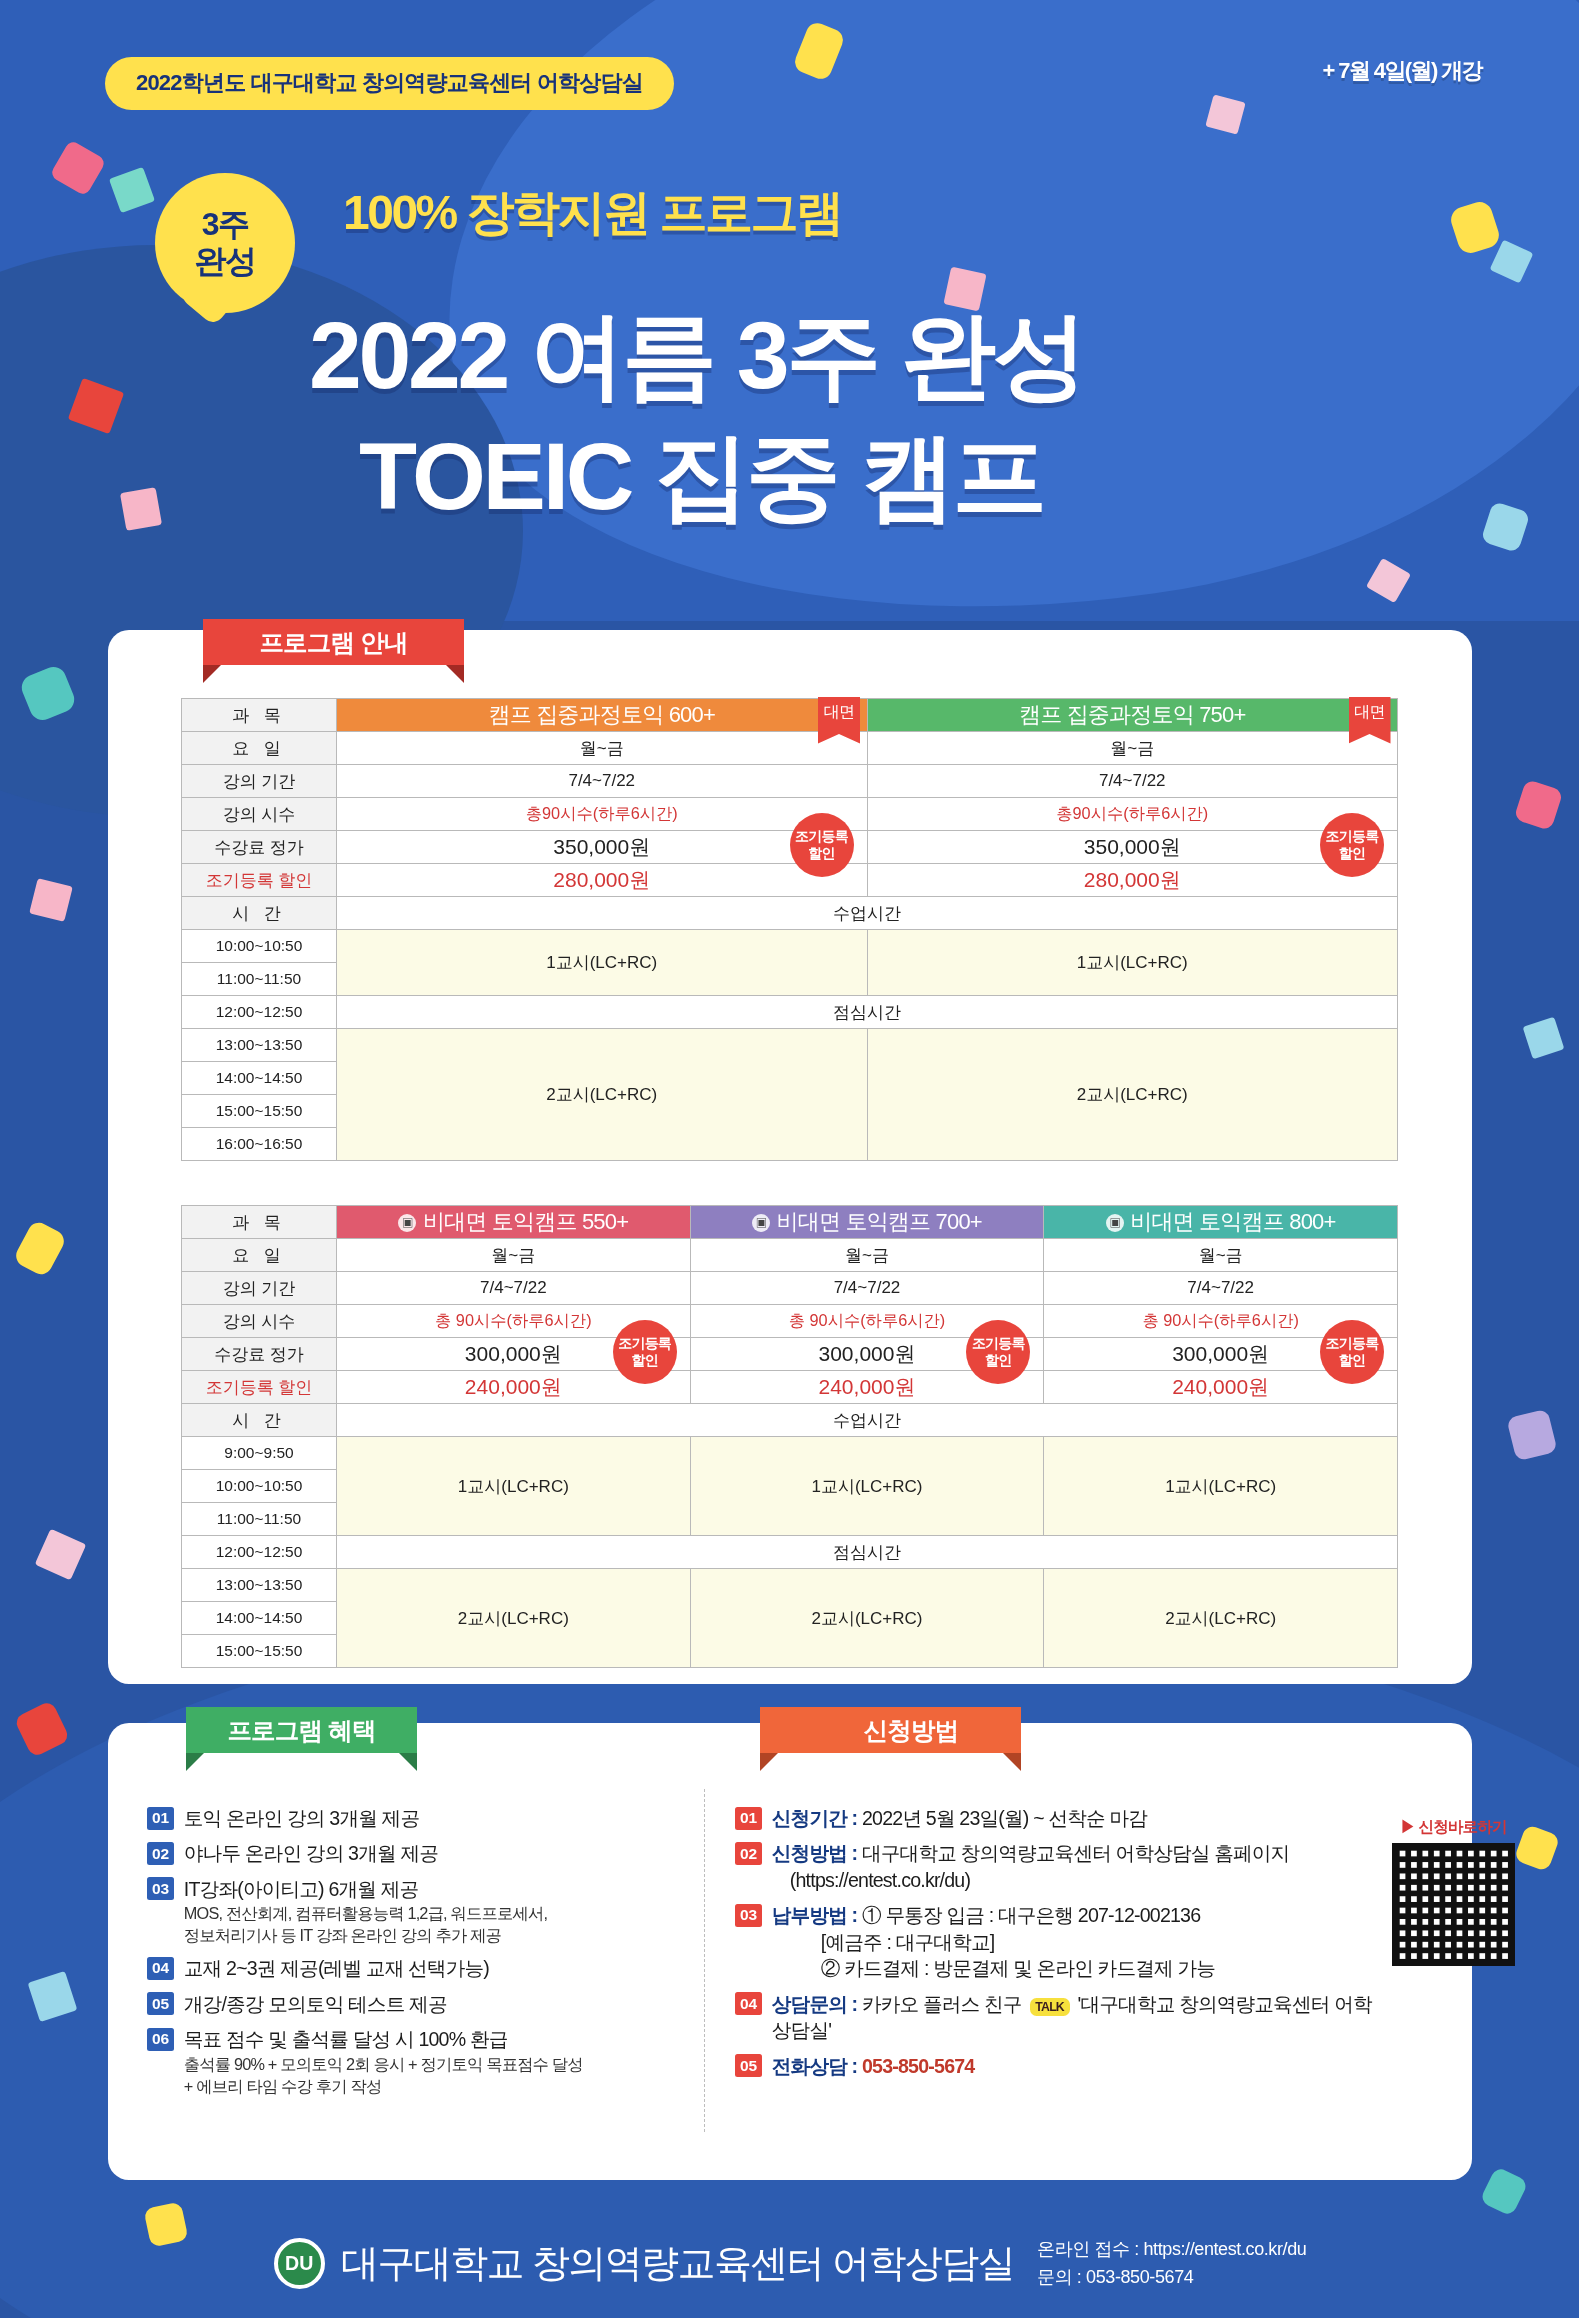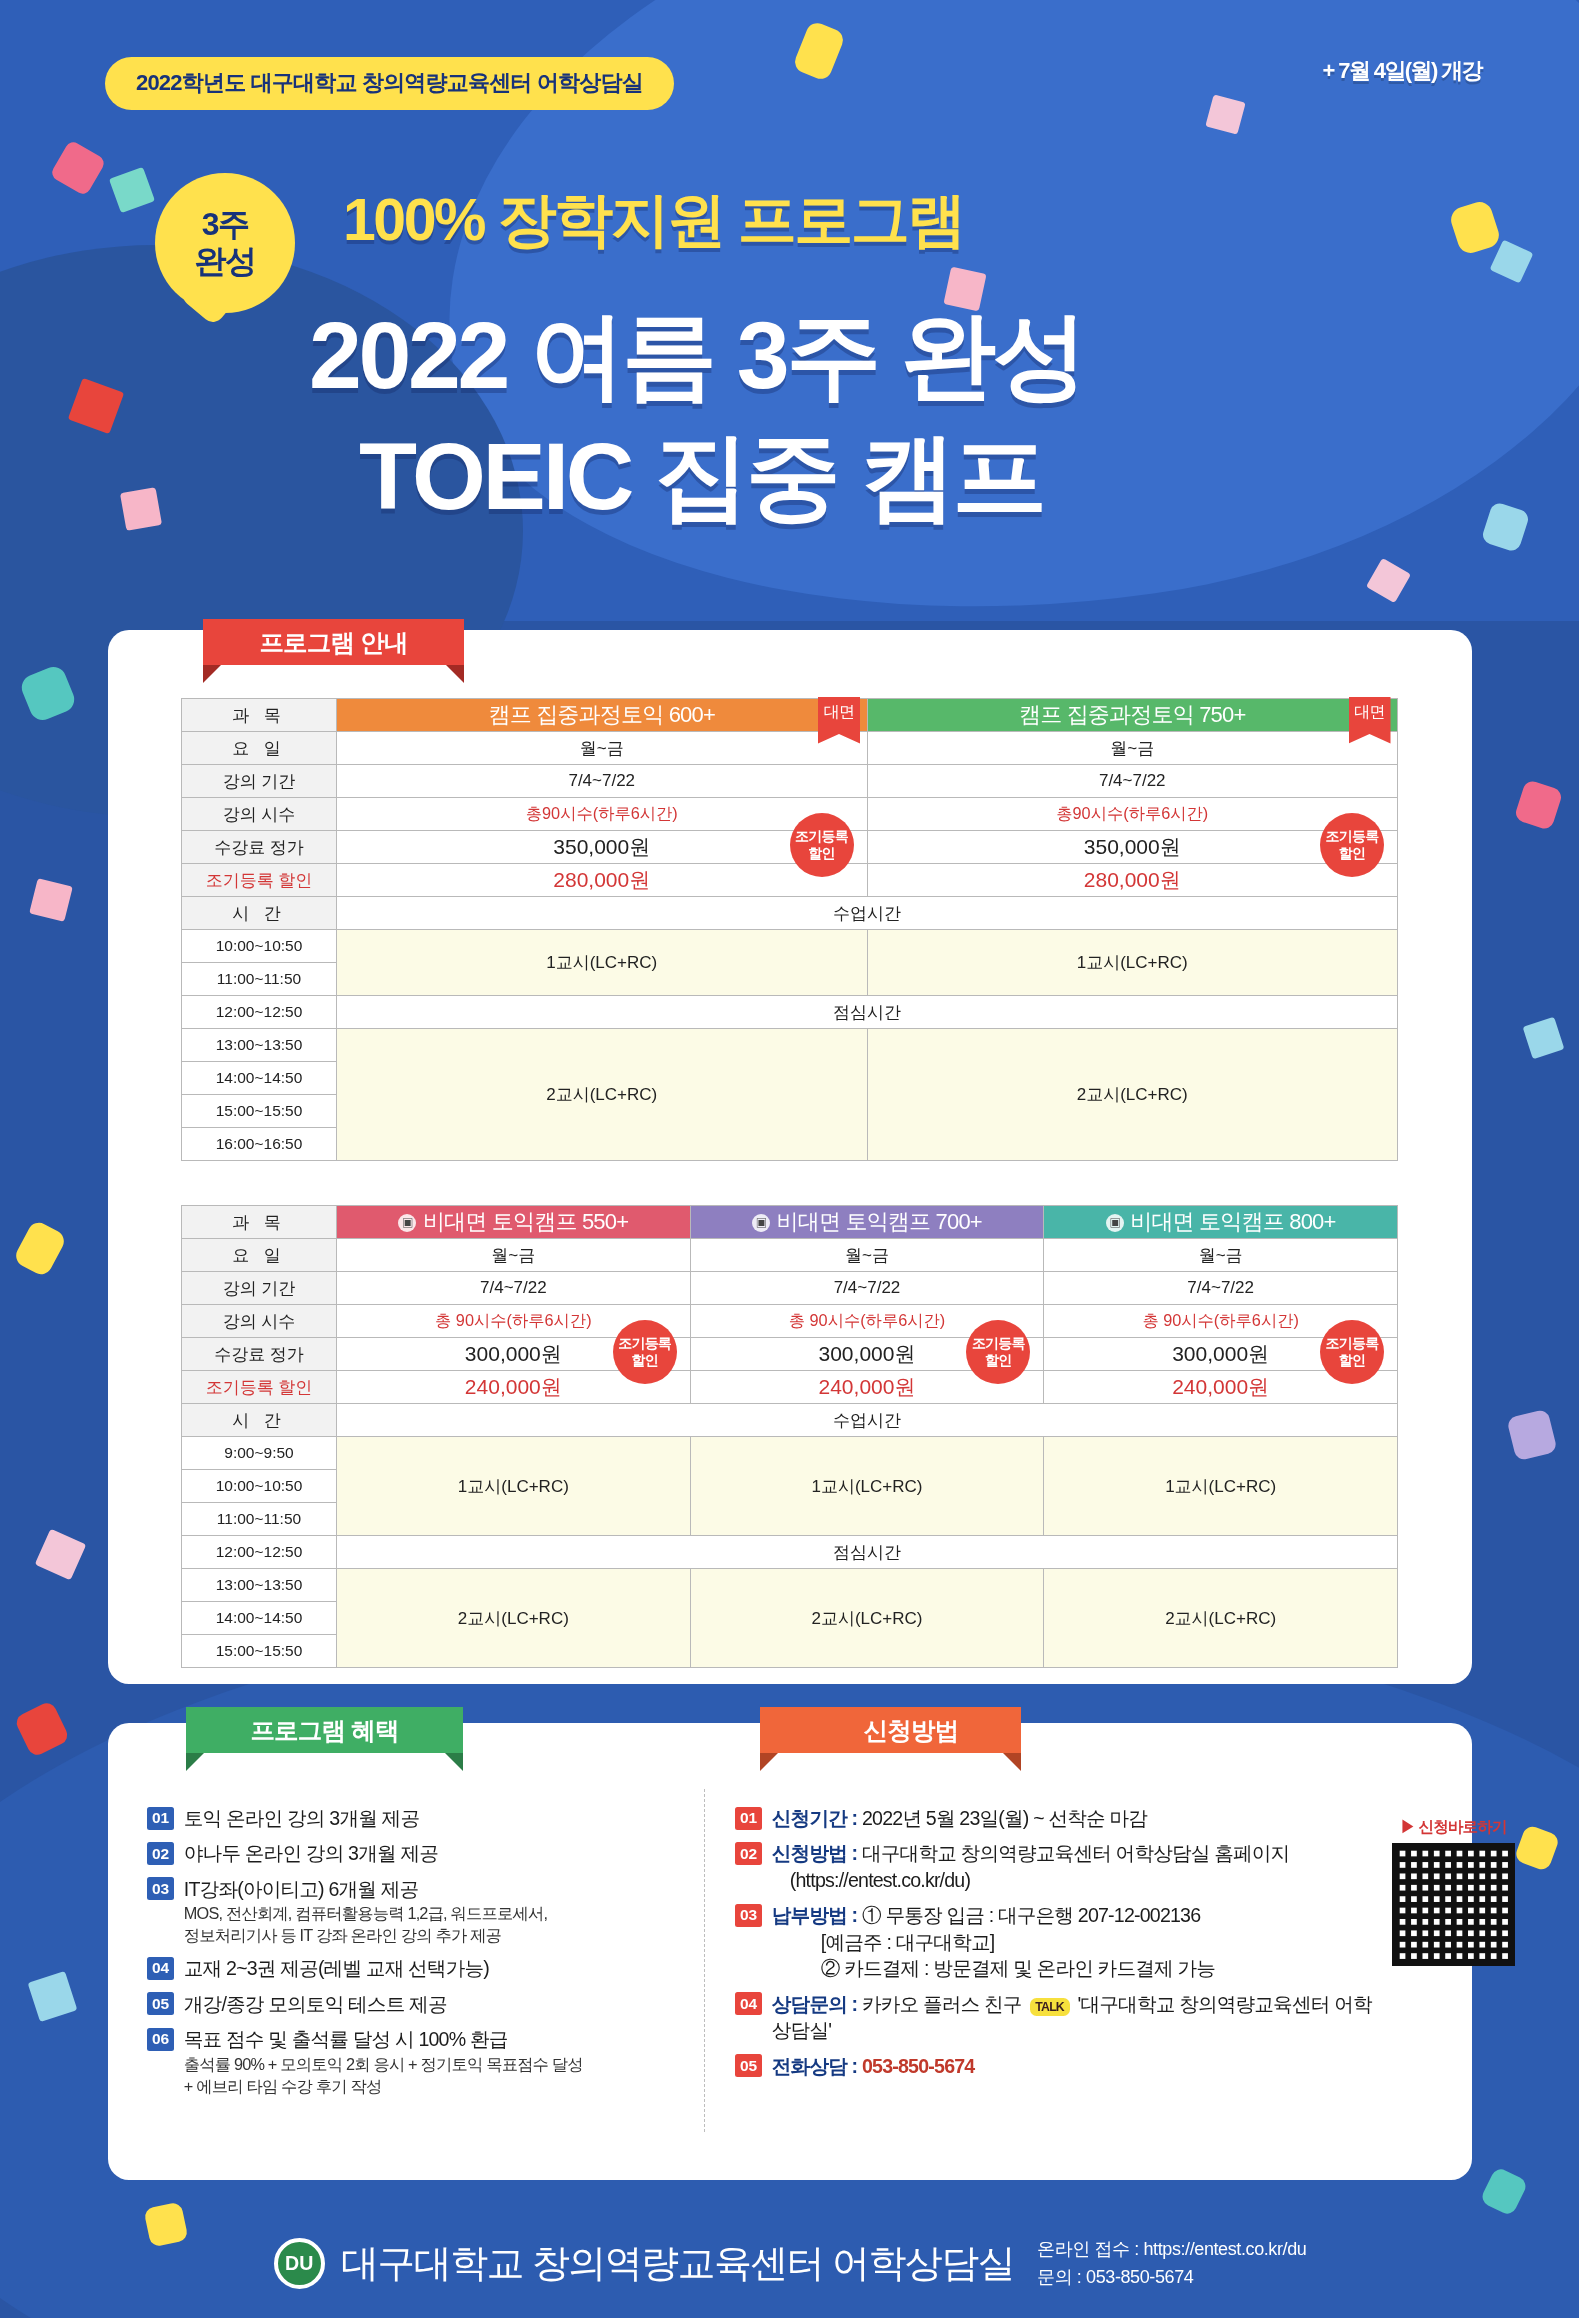--- a/index.html
+++ b/index.html
@@ -52,21 +52,21 @@
   }
   .circle-3w {
     position: absolute; top: 173px; left: 155px;
     width: 140px; height: 140px; border-radius: 50%;
     background: #ffe14d; color: #17327a;
     display: flex; flex-direction: column; align-items: center; justify-content: center;
     font-size: 32px; font-weight: bold; line-height: 1.15; letter-spacing: -1.6px;
   }
   .title1 {
     position: absolute; top: 181px; left: 343px;
-    font-size: 59px; font-weight: bold; letter-spacing: -2.5px;
+    font-size: 48px; font-weight: bold; letter-spacing: -2.5px;
     color: #ffe14d;
     text-shadow: 0 4.1px 0 rgba(20,40,100,0.35);
     white-space: nowrap;
   }
   .title2 {
     position: absolute; top: 304px; left: 309px;
     font-size: 95px; font-weight: bold; letter-spacing: -3.3px;
     color: #ffffff; line-height: 1.08;
     text-shadow: 0 4.9px 0 rgba(20,40,100,0.35);
     white-space: nowrap;
@@ -90,21 +90,21 @@
     position: absolute; height: 46px; display: flex; align-items: center; justify-content: center;
     color: #ffffff; font-size: 24.5px; font-weight: bold; letter-spacing: -0.8px;
   }
   .ribbon::before, .ribbon::after {
     content: ""; position: absolute; top: 0; width: 0; height: 0;
   }
   .ribbon.red { background: #e8453c; }
   .ribbon.green { background: #3fae64; }
   .ribbon.orange { background: #f0663a; }
   #ribbon-program { top: 619px; left: 203px; width: 261px; }
-  #ribbon-benefit { top: 1707px; left: 186px; width: 277px; }
+  #ribbon-benefit { top: 1707px; left: 186px; width: 231px; }
   #ribbon-apply   { top: 1707px; left: 760px; width: 261px; padding-left: 41px; }
   .ribbon-tail {
     position: absolute; top: 46px; width: 0; height: 0;
     border-style: solid;
   }
 
   
   table.sched {
     position: absolute; border-collapse: collapse;
     font-size: 17px; color: #222;

